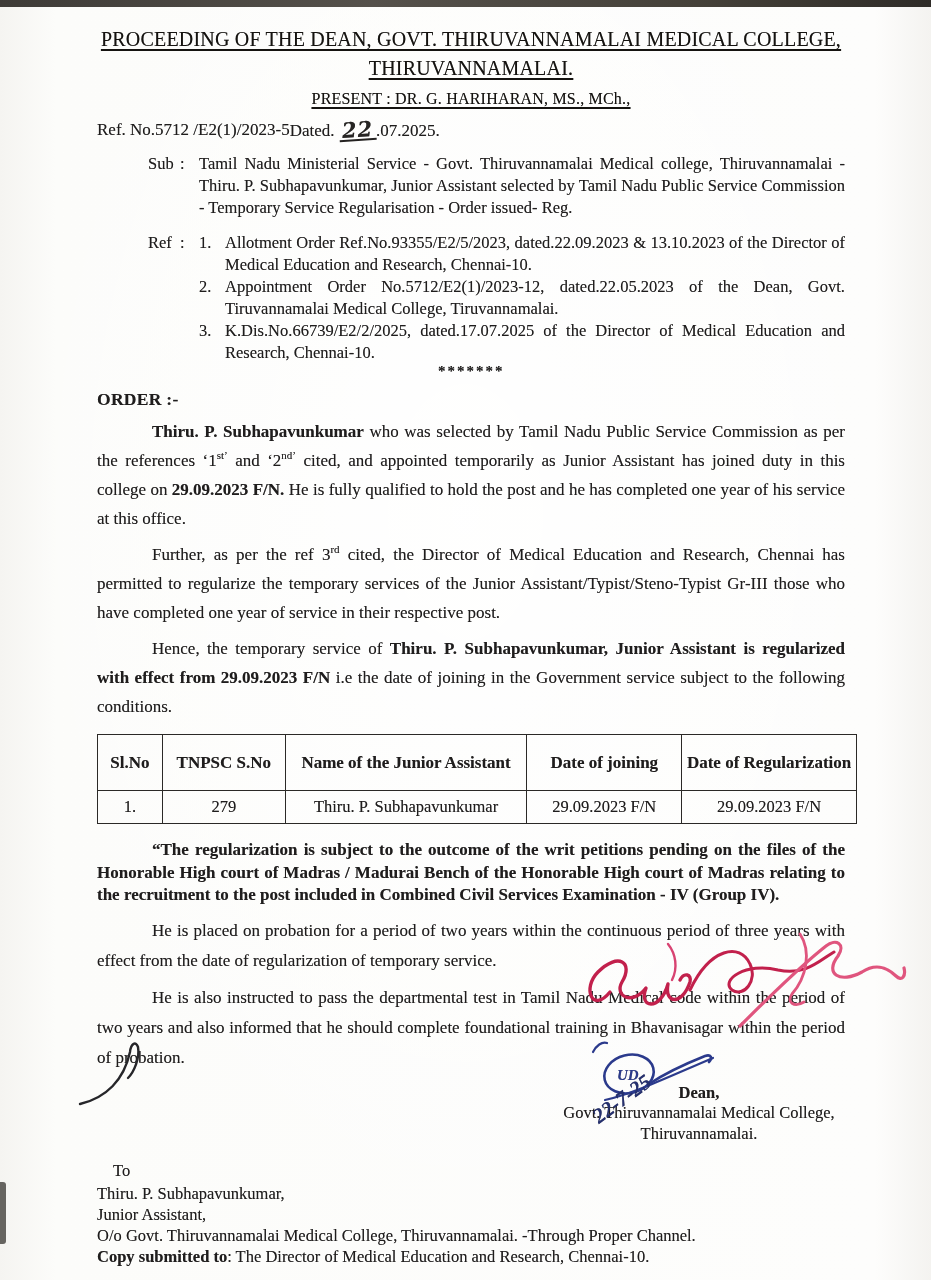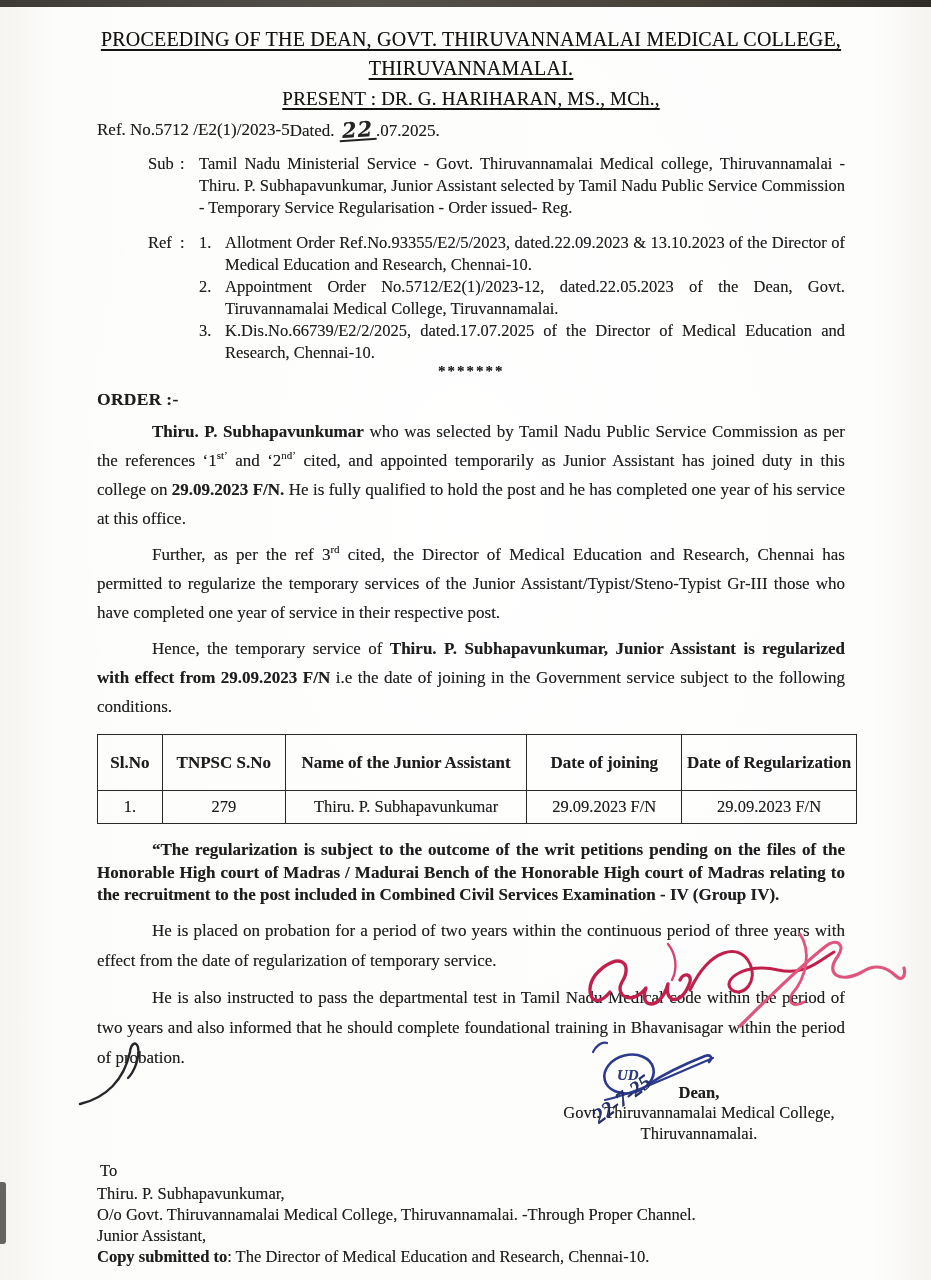--- a/index.html
+++ b/index.html
@@ -55,40 +55,40 @@
     border:1.7px solid #2b2927; text-align:center; vertical-align:middle; padding:2px 4px;
   }
   table.order-table th { font-size:17px; font-weight:bold; height:56px; line-height:25px; }
   table.order-table td { font-size:16.5px; height:33px; }
   .cw1{width:65px;} .cw2{width:123px;} .cw3{width:242px;} .cw4{width:155px;} .cw5{width:175px;}
 
   .dean-block { margin:10px 0 16px 452px; width:300px; text-align:center; font-size:16.5px; line-height:20.5px; }
   .dean-block .dean { font-weight:bold; }
 
   .footer { margin-top:14px; font-size:16.5px; line-height:21px; }
-  .footer .toline { margin-left:3px; margin-bottom:2px; }
+  .footer .toline { margin-left:16px; margin-bottom:2px; }
 
   .hw { position:absolute; pointer-events:none; }
 </style>
 </head>
 <body>
 
 <div class="doc">
   <div class="scan-band-top"></div>
   <div class="scan-sliver-left"></div>
 
   <div class="content">
 
     <div class="title">
       <span class="u">PROCEEDING OF THE DEAN, GOVT. THIRUVANNAMALAI MEDICAL COLLEGE,</span>
     </div>
     <div class="title" style="margin-top:3px;">
       <span class="u">THIRUVANNAMALAI.</span>
     </div>
-    <div class="title present" style="font-size:19px;">
+    <div class="title present" style="font-size:16px;">
       <span class="u">PRESENT : DR. G. HARIHARAN, MS., MCh.,</span>
     </div>
 
     <div class="refdate">
       <span>Ref. No.5712 /E2(1)/2023-5</span>
       <span><span>Dated.</span>&nbsp;<span class="hand-day">22</span><span>.07.2025.</span></span>
     </div>
 
     <div class="labelled sub-block">
       <span class="lab">Sub</span>
@@ -154,22 +154,22 @@
 
     <div class="dean-block">
       <div class="dean">Dean,</div>
       <div>Govt. Thiruvannamalai Medical College,</div>
       <div>Thiruvannamalai.</div>
     </div>
 
     <div class="footer">
       <div class="toline">To</div>
       <div>Thiru. P. Subhapavunkumar,</div>
+      <div>Junior Assistant,</div>
       <div>O/o Govt. Thiruvannamalai Medical College, Thiruvannamalai. -Through Proper Channel.</div>
-      <div>Junior Assistant,</div>
       <div><span class="bold">Copy submitted to</span><span>: The Director of Medical Education and Research, Chennai-10.</span></div>
 
     </div>
   </div>
 
   <svg class="hw" style="left:572px; top:918px;" width="340" height="118" viewBox="0 0 340 118">
     <g fill="none" stroke-linecap="round" stroke-linejoin="round">
       <path d="M38,74 C20,96 10,70 26,54 C46,34 62,44 50,64 C42,78 60,88 74,70 C66,90 88,94 96,66 C92,86 110,88 118,64 C120,56 112,54 108,62" stroke="#c2204c" stroke-width="3.4"></path>
       <path d="M118,72 C138,30 168,24 178,46 C186,62 172,80 160,72 C148,62 174,44 206,52 C234,58 248,42 262,34" stroke="#c2204c" stroke-width="3"></path>
       <path d="M168,108 C196,80 226,50 254,28 C264,20 274,26 266,38 C252,56 268,66 290,54 C302,46 314,48 324,58 C330,64 334,58 332,50" stroke="#e0557e" stroke-width="3.2"></path>

